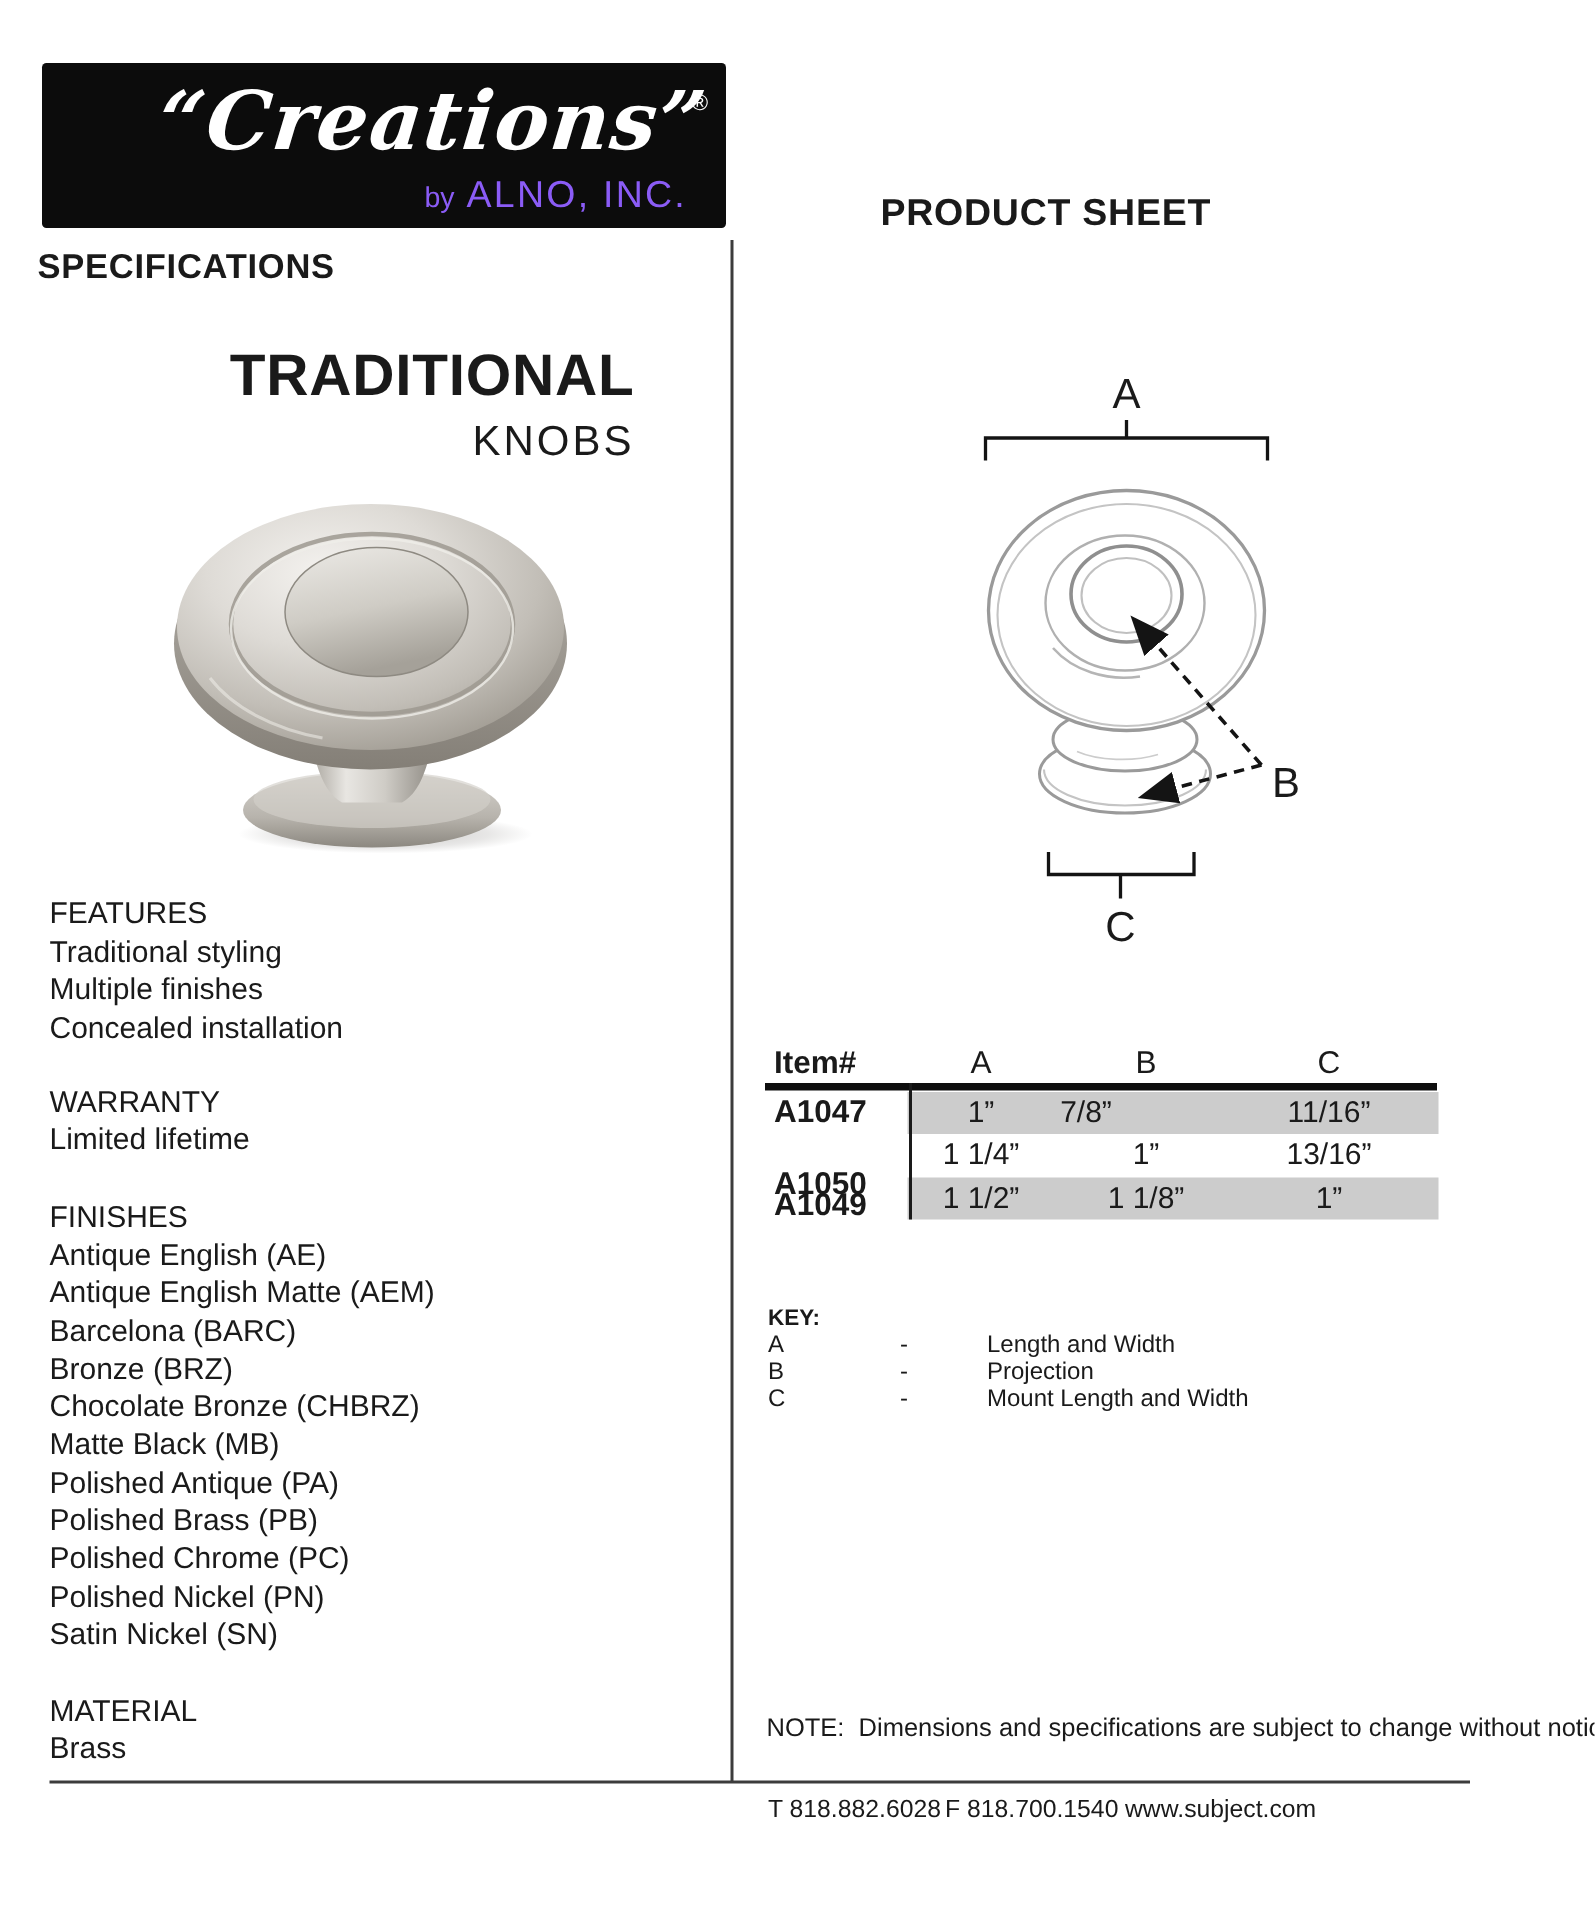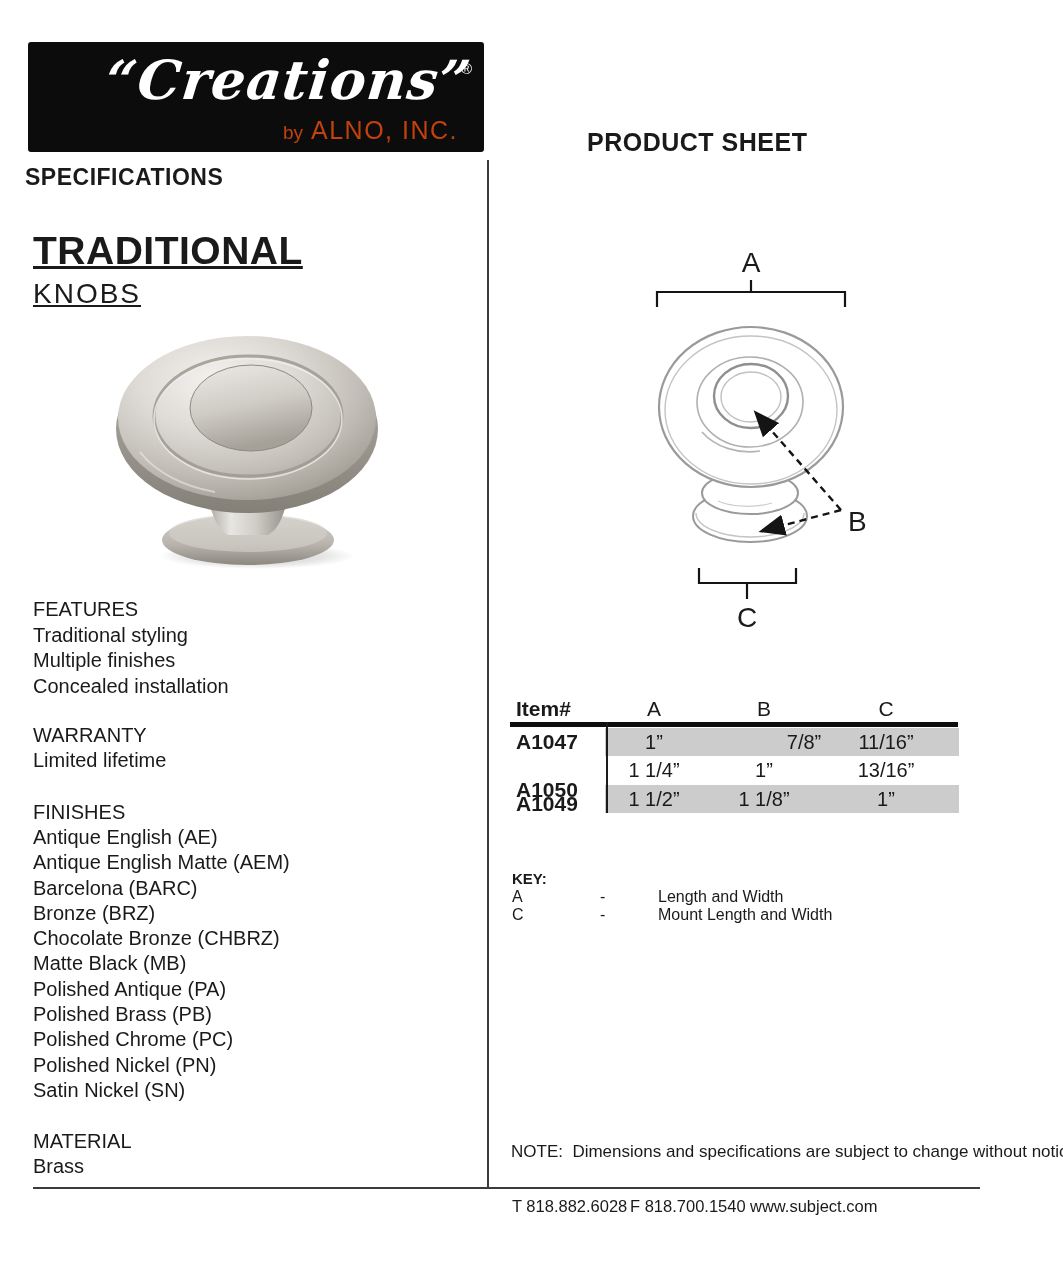--- a/index.html
+++ b/index.html
@@ -11,29 +11,29 @@
   .abs{position:absolute;}
 
   
   .logo-box{left:28px;top:42px;width:456px;height:110px;background:#0c0c0c;border-radius:3px;}
   .logo-script{
     position:absolute;left:78px;top:6px;width:360px;text-align:center;
     font-family:"DejaVu Serif",serif;font-style:italic;font-weight:700;
     font-size:54px;color:#ffffff;letter-spacing:1px;transform:skewX(-6deg);
   }
   .logo-reg{position:absolute;right:12px;top:18px;color:#ffffff;font-size:15px;}
-  .logo-byline{position:absolute;right:26px;top:74px;color:#c2410c;white-space:nowrap;}
+  .logo-byline{position:absolute;right:26px;top:74px;color:#8b5cf6;white-space:nowrap;}
   .logo-by{font-size:19px;margin-right:8px;}
   .logo-company{font-size:25px;letter-spacing:1.5px;font-weight:400;}
 
   
   .spec-label{left:25px;top:164px;font-size:23px;font-weight:700;letter-spacing:.5px;}
   .product-sheet{left:557px;top:128px;font-size:25px;font-weight:700;letter-spacing:.5px;margin-left:30px;}
 
-  .title-wrap{left:33px;top:228px;width:390px;text-align:left;text-decoration:underline;}
+  .title-wrap{left:33px;top:228px;width:390px;text-align:right;}
   .title-main{font-size:39px;font-weight:700;letter-spacing:0.5px;line-height:46px;}
   .title-sub{font-size:28px;font-weight:400;letter-spacing:2px;line-height:34px;margin-top:3px;}
 
   
   .sec-heading{left:33px;font-size:20px;font-weight:400;line-height:26px;}
   .sec-list{left:33px;font-size:20px;line-height:25.3px;}
   .sec-list div{white-space:nowrap;}
 
   
   .v-divider{left:487px;top:160px;width:1.5px;height:1028px;background:#3c3c3c;}
@@ -199,40 +199,43 @@
   <div class="abs tbl-header col-center" style="left:886px;">C</div>
 
   <div class="abs tbl-rule"></div>
 
   <div class="abs stripe" style="top:728px;"></div>
   <div class="abs stripe" style="top:785px;"></div>
   <div class="abs tbl-vline"></div>
 
   <div class="abs tbl-item" style="top:728px;">A1047</div>
   <div class="abs tbl-val" style="left:654px;top:728px;">1”</div>
-  <div class="abs tbl-val" style="left:804px;top:728px;">7/8”</div>
+  <div class="abs tbl-val" style="left:724px;top:728px;">7/8”</div>
   <div class="abs tbl-val" style="left:886px;top:728px;">11/16”</div>
 
   <div class="abs tbl-item" style="top:756px;margin-top:34px;">A1049</div>
   <div class="abs tbl-val" style="left:654px;top:756px;">1 1/4”</div>
   <div class="abs tbl-val" style="left:764px;top:756px;">1”</div>
   <div class="abs tbl-val" style="left:886px;top:756px;">13/16”</div>
 
   <div class="abs tbl-item" style="top:776px;">A1050</div>
   <div class="abs tbl-val" style="left:654px;top:785px;">1 1/2”</div>
   <div class="abs tbl-val" style="left:764px;top:785px;">1 1/8”</div>
   <div class="abs tbl-val" style="left:886px;top:785px;">1”</div>
 </div>
 
 <div class="abs key-heading">KEY:</div>
 <div class="abs key-rows">
   <div>
     <span class="key-letter">A</span><span class="key-dash">-</span><span>Length and Width</span>
   </div>
   <div>
+    <span class="key-letter">B</span><span class="key-dash">-</span><span>Projection</span>
+  </div>
+  <div>
     <span class="key-letter">C</span><span class="key-dash">-</span><span>Mount Length and Width</span>
   </div>
 </div>
 
 <div class="abs note">NOTE:  Dimensions and specifications are subject to change without notice.</div>
 
 <div class="abs footer-txt" style="left:512px;text-align:right;">T  818.882.6028</div>
 <div class="abs footer-txt" style="left:630px;">F  818.700.1540</div>
 <div class="abs footer-txt" style="left:750px;">www.subject.com</div>
 

